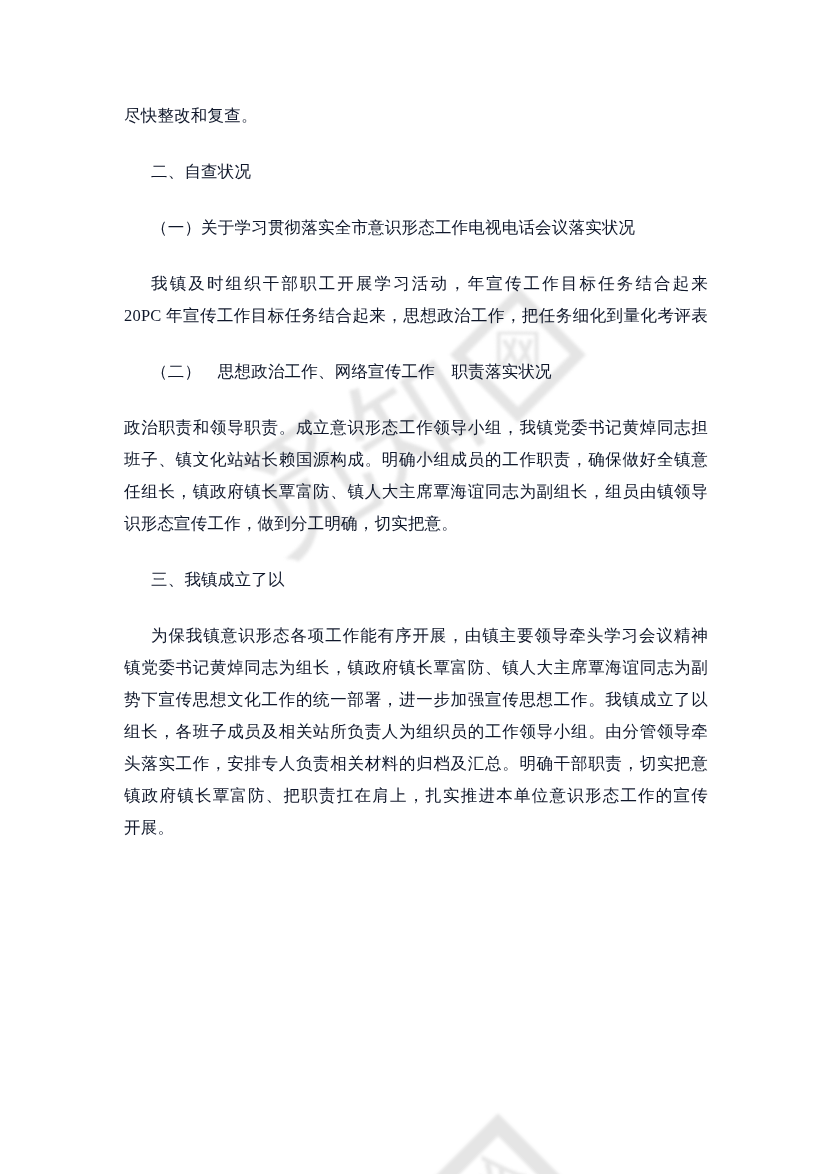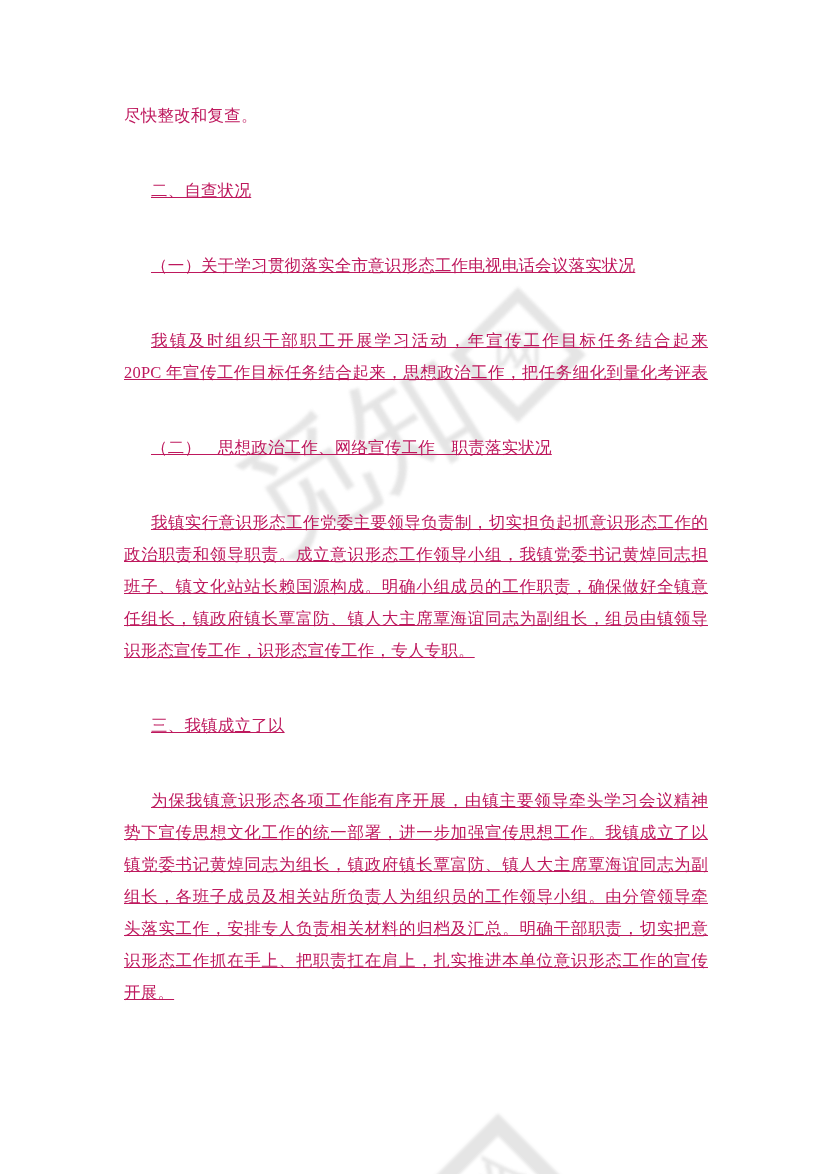--- a/index.html
+++ b/index.html
@@ -59,24 +59,24 @@
     position: absolute;
     left: 4px; top: 0px;
     font-size: 66px;
     transform: rotate(-18deg);
   }
   
   .content {
     position: absolute;
     left: 124px; top: 100px;
     width: 584px;
-    color: #be185d;
+    color: #0f172a;
     z-index: 1;
   }
-  .block + .block { margin-top: 43px; text-decoration: underline; }
+  .block + .block { margin-top: 24px; }
   .line {
     font-size: 16.5px;
     line-height: 32px;
     height: 32px;
     text-align: justify;
     text-align-last: justify;
     letter-spacing: 0.2px;
   }
   .line.free {
     text-align: left;
@@ -111,33 +111,32 @@
         <div class="line indent free">（一）关于学习贯彻落实全市意识形态工作电视电话会议落实状况</div>
       </div>
       <div class="block">
         <div class="line indent">我镇及时组织干部职工开展学习活动，年宣传工作目标任务结合起来</div>
         <div class="line">20PC 年宣传工作目标任务结合起来，思想政治工作，把任务细化到量化考评表</div>
       </div>
       <div class="block">
         <div class="line indent free">（二）　思想政治工作、网络宣传工作　职责落实状况</div>
       </div>
       <div class="block">
-        <div class="line indent">我镇实行意识形态工作党委主要领导负责制，切实担负起抓意识形态工作的</div>
         <div class="line">政治职责和领导职责。成立意识形态工作领导小组，我镇党委书记黄焯同志担</div>
         <div class="line">班子、镇文化站站长赖国源构成。明确小组成员的工作职责，确保做好全镇意</div>
         <div class="line">任组长，镇政府镇长覃富防、镇人大主席覃海谊同志为副组长，组员由镇领导</div>
-        <div class="line free">识形态宣传工作，识形态宣传工作，专人专职。</div>
+        <div class="line free">识形态宣传工作，做到分工明确，切实把意。</div>
       </div>
       <div class="block">
         <div class="line indent free">三、我镇成立了以</div>
       </div>
       <div class="block">
         <div class="line indent">为保我镇意识形态各项工作能有序开展，由镇主要领导牵头学习会议精神</div>
+        <div class="line">镇党委书记黄焯同志为组长，镇政府镇长覃富防、镇人大主席覃海谊同志为副</div>
         <div class="line">势下宣传思想文化工作的统一部署，进一步加强宣传思想工作。我镇成立了以</div>
-        <div class="line">镇党委书记黄焯同志为组长，镇政府镇长覃富防、镇人大主席覃海谊同志为副</div>
         <div class="line">组长，各班子成员及相关站所负责人为组织员的工作领导小组。由分管领导牵</div>
         <div class="line">头落实工作，安排专人负责相关材料的归档及汇总。明确干部职责，切实把意</div>
-        <div class="line">识形态工作抓在手上、把职责扛在肩上，扎实推进本单位意识形态工作的宣传</div>
+        <div class="line">镇政府镇长覃富防、把职责扛在肩上，扎实推进本单位意识形态工作的宣传</div>
         <div class="line free">开展。</div>
       </div>
     </div>
 
 </div>
 
 </body></html>

